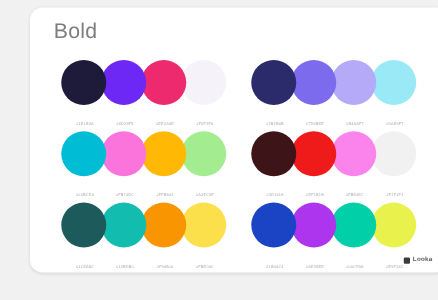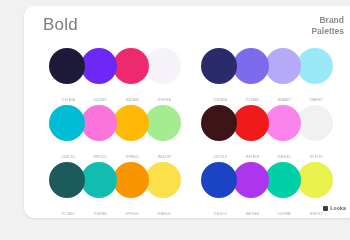--- a/index.html
+++ b/index.html
@@ -113,24 +113,20 @@
     letter-spacing:0.2px;
   }
 </style>
 </head>
 <body>
 
 <div id="card">
 
   <div id="header">
     <div id="page-title">Bold</div>
-    <div id="header-tag">
-      <div>Brand</div>
-      <div>Palettes</div>
-    </div>
   </div>
 
   <div id="grid">
       <div class="palette-row">
         <div class="palette">
           <div class="swatches">
             <div class="swatch-wrap">
               <div class="swatch" style="background: rgb(30, 27, 58); z-index: 10;"></div>
             </div>
             <div class="swatch-wrap">

